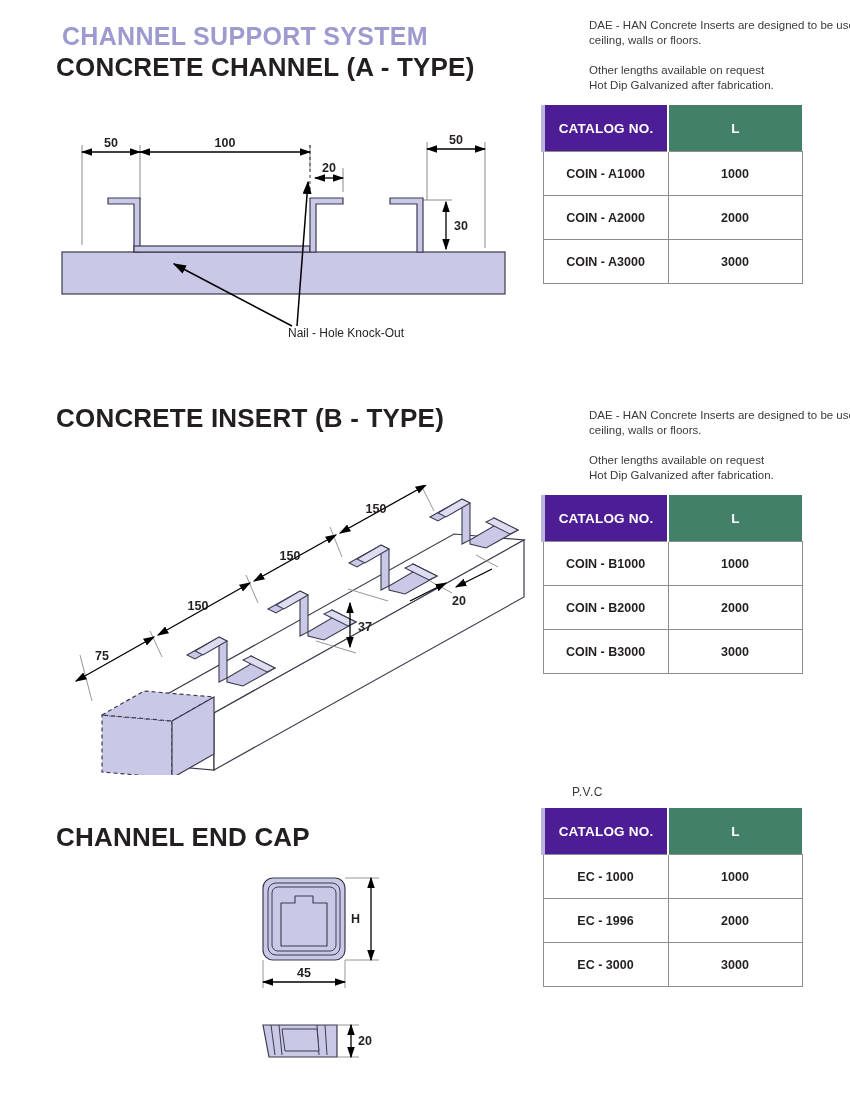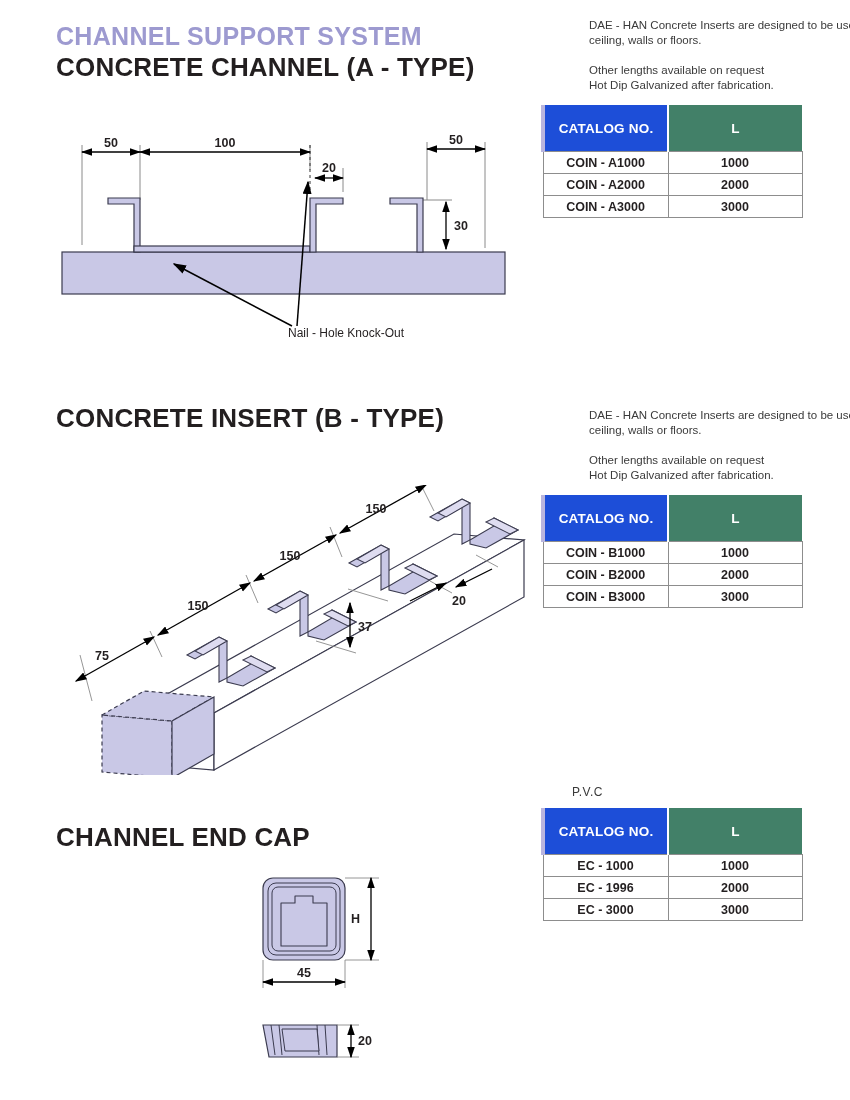--- a/index.html
+++ b/index.html
@@ -12,21 +12,21 @@
     height: 1100px;
     position: relative;
     font-family: "Liberation Sans", sans-serif;
     overflow: hidden;
   }
   .page { position: relative; width: 850px; height: 1100px; }
 
   
   .brand-title {
     position: absolute;
-    left: 56px; top: 22px;
+    left: 62px; top: 22px;
     font-size: 25px;
     font-weight: bold;
     letter-spacing: 0.3px;
     color: #9d9ad0;
     white-space: nowrap;
   }
   .section-title {
     position: absolute;
     font-size: 26px;
     font-weight: bold;
@@ -77,32 +77,32 @@
   .spec-table thead th {
     height: 46px;
     font-size: 13.5px;
     font-weight: bold;
     color: #ffffff;
     letter-spacing: 0.2px;
     padding: 0;
     text-align: center;
     vertical-align: middle;
   }
-  .th-cat { background: #1d4ed8; border-left: 4px solid #b9b5de; }
+  .th-cat { background: #4c1d95; border-left: 4px solid #b9b5de; }
   .th-len { background: #428068; }
   .spec-table thead tr th:first-child { border-right: 2px solid #ffffff; }
 
   .spec-table tbody td {
     height: 21px;
     font-size: 12.5px;
     font-weight: bold;
     color: #231f20;
     text-align: center;
     vertical-align: middle;
-    padding: 0;
+    padding: 11px;
     border: 1px solid #8d8d8d;
     background: #ffffff;
   }
 
   
   .drawing { position: absolute; }
   #draw-a { left: 60px; top: 130px; }
   #draw-b { left: 58px; top: 485px; }
   #draw-c { left: 245px; top: 860px; }
   #draw-d { left: 255px; top: 1015px; }

